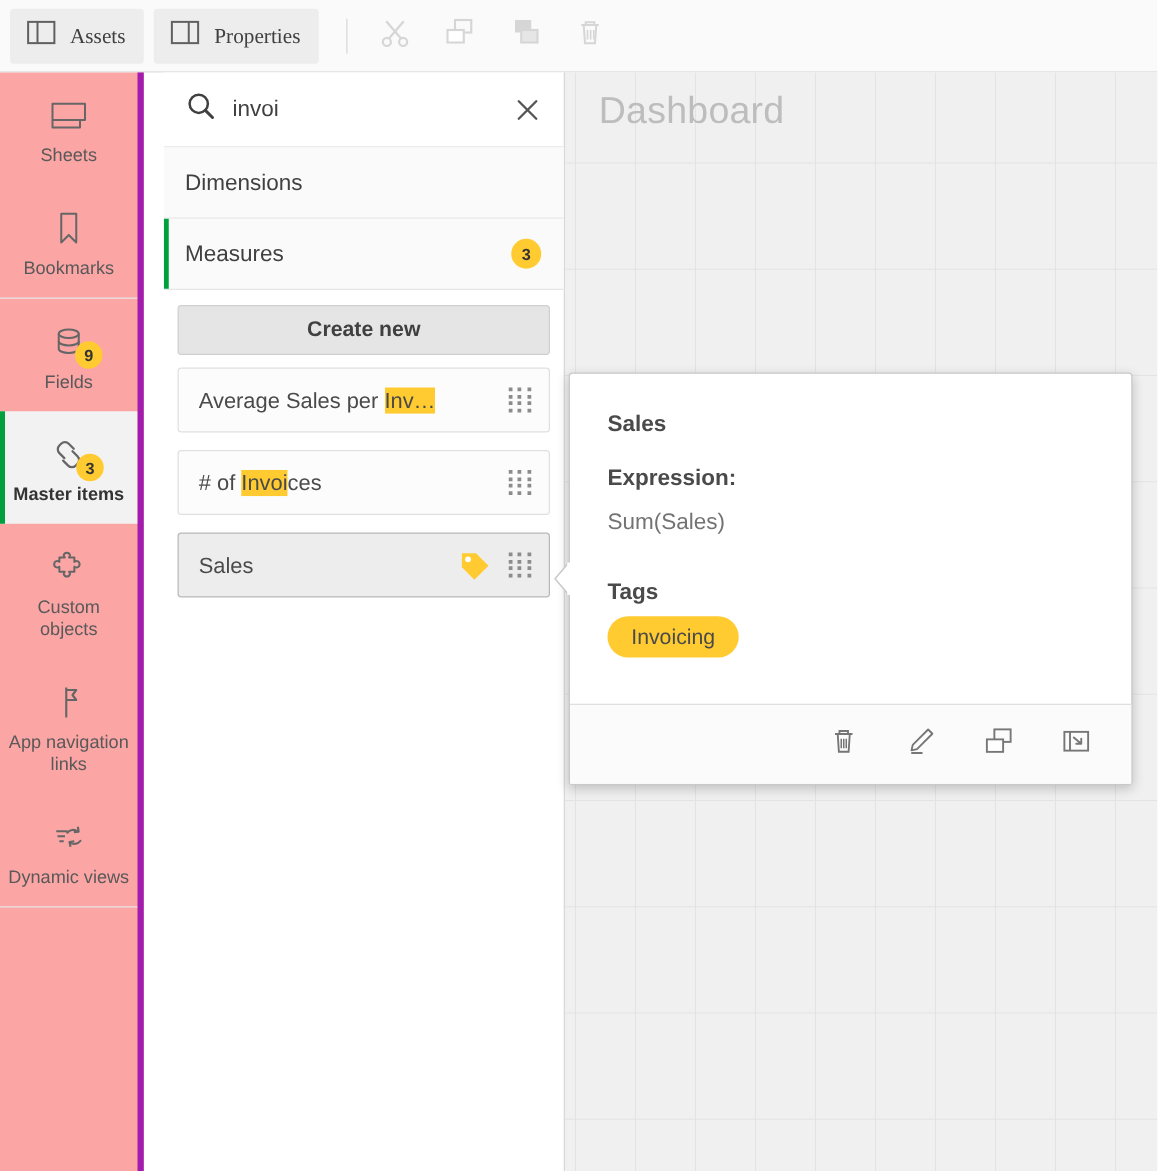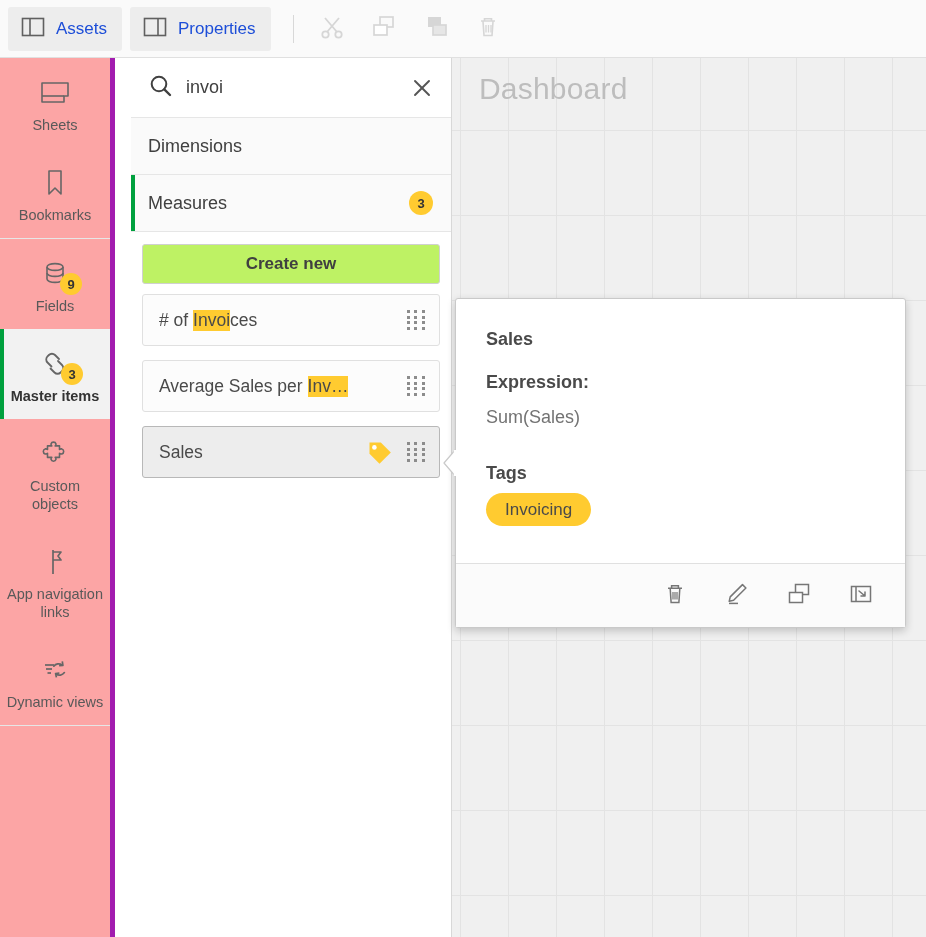--- a/index.html
+++ b/index.html
@@ -19,21 +19,21 @@
     border-bottom: 1px solid #e0e0e0;
     display: flex; align-items: center;
   }
   .tb-btn {
     display: flex; align-items: center; gap: 11px;
     height: 44px; padding: 0 15px 0 13px;
     background: #ededed; border-radius: 3px; cursor: pointer;
   }
   .tb-btn.first { margin-left: 8px; }
   .tb-btn.second { margin-left: 8px; }
-  .tb-btn .lbl { font-size: 17px; color: #1d4ed8; font-weight: 400; }
+  .tb-btn .lbl { font-size: 17px; color: #404040; font-weight: 400; font-family: Liberation Serif, serif; }
   .tb-sep {
     width: 1px; height: 28px; background: #d8d8d8; margin: 0 16px 0 22px;
   }
   .tb-icon-btn {
     width: 44px; height: 44px; display: flex; align-items: center; justify-content: center;
     cursor: default; margin-right: 8px;
   }
 
   
   .rail {
@@ -100,21 +100,21 @@
   .sect .sbadge {
     min-width: 24px; height: 24px; padding: 0 6px;
     background: #ffcb30; color: #333; border-radius: 12px;
     font-size: 13px; font-weight: 700;
     display: flex; align-items: center; justify-content: center;
   }
 
   .create-wrap { padding: 12px 11px 10px 11px; }
   .create-btn {
     width: 100%; height: 40px;
-    border: 1px solid #d0d0d0; border-radius: 3px; background: #bef264;
+    border: 1px solid #d0d0d0; border-radius: 3px; background: #e5e5e5;
     font-size: 17px; font-weight: 700; color: #404040;
     display: flex; align-items: center; justify-content: center; cursor: pointer;
     font-family: "Liberation Sans", sans-serif;
   }
 
   .mlist { padding: 0 11px; }
   .mitem {
     position: relative;
     height: 52px; margin-bottom: 14px;
     border: 1px solid #e0e0e0; border-radius: 3px;
@@ -363,39 +363,39 @@
       <span class="sbadge">3</span>
     </div>
 
     <div class="create-wrap">
       <div class="create-btn">Create new</div>
     </div>
 
     <div class="mlist">
 
       <div class="mitem">
-        <span class="mname"><span># of </span><mark>Invoi</mark><span>ces</span></span>
+        <span class="mname"><span>Average Sales per </span><mark>Inv…</mark><span></span></span>
         <span class="handle">
           <i></i>
             <i></i>
             <i></i>
             <i></i>
             <i></i>
             <i></i>
             <i></i>
             <i></i>
             <i></i>
             <i></i>
             <i></i>
             <i></i>
         </span>
       </div>
 
       <div class="mitem">
-        <span class="mname"><span>Average Sales per </span><mark>Inv…</mark><span></span></span>
+        <span class="mname"><span># of </span><mark>Invoi</mark><span>ces</span></span>
         <span class="handle">
           <i></i>
             <i></i>
             <i></i>
             <i></i>
             <i></i>
             <i></i>
             <i></i>
             <i></i>
             <i></i>

